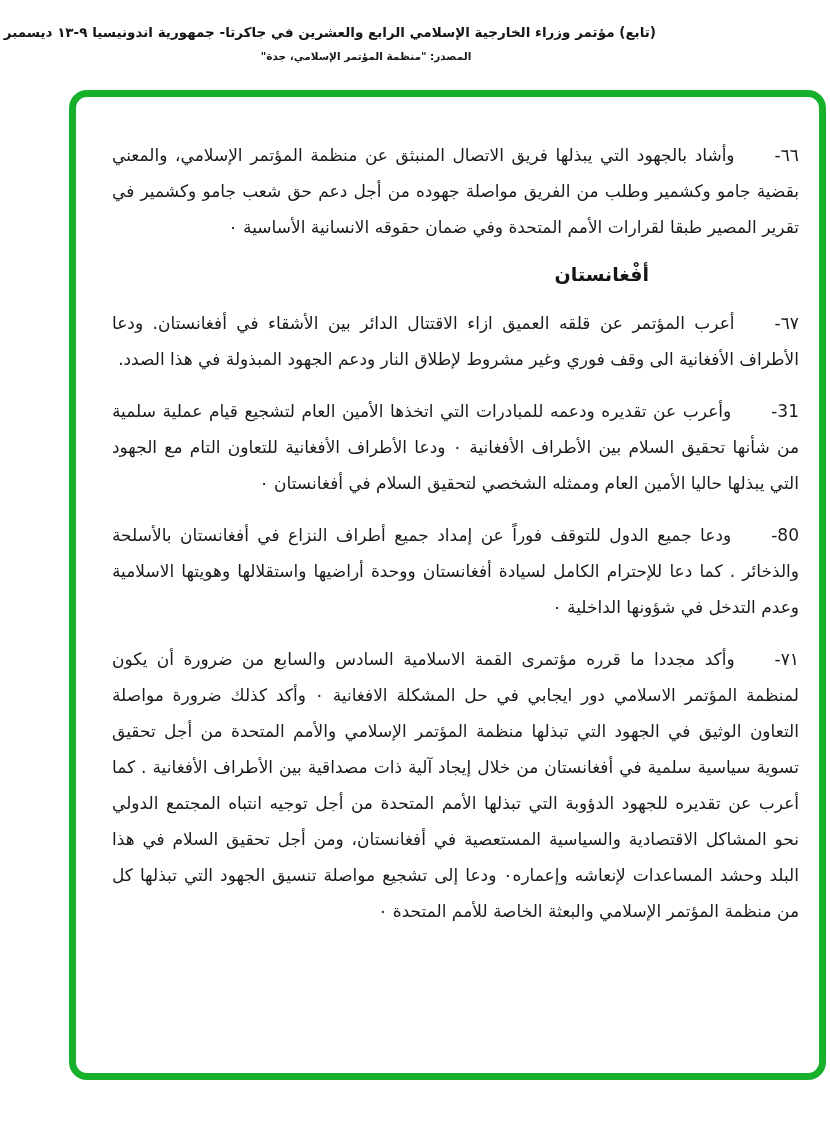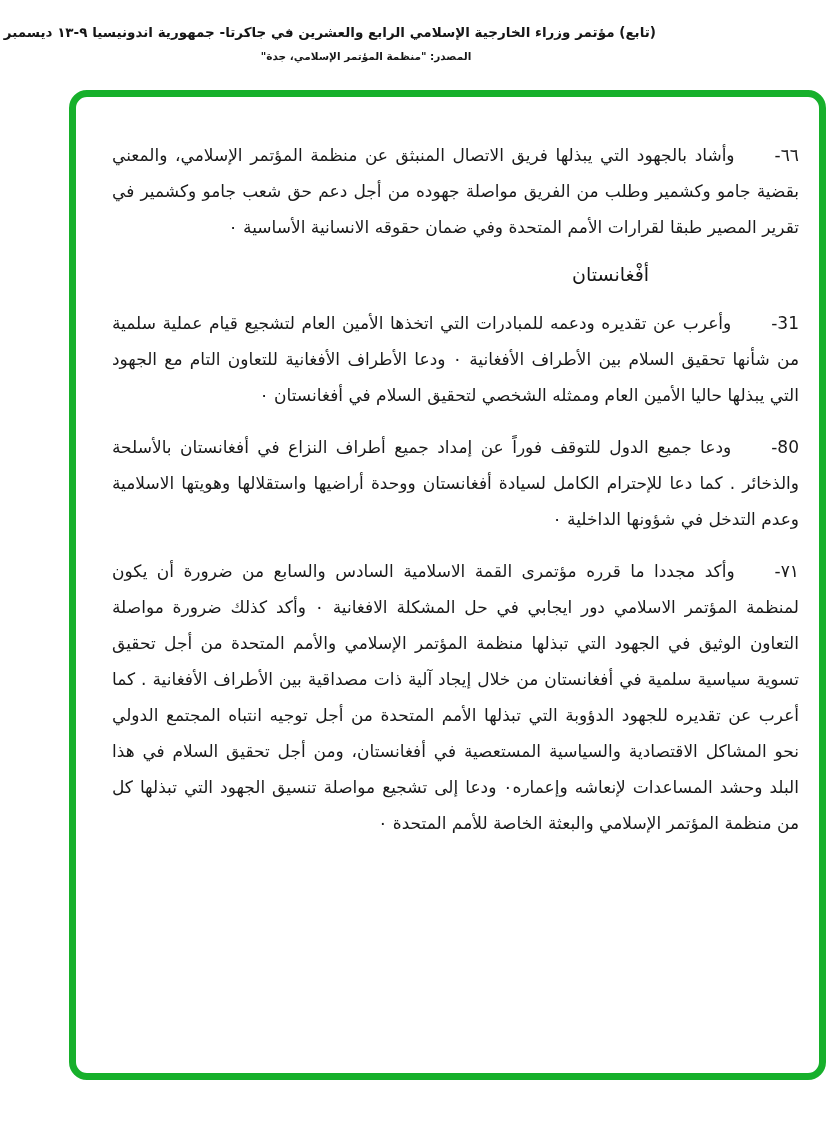--- a/index.html
+++ b/index.html
@@ -60,21 +60,21 @@
     line-height: 36px;
     text-align: justify;
     color: #1a1a1a;
   }
   .pnum {
     display: inline-block;
     margin-left: 40px; 
   }
   .sect {
     font-size: 19px;
-    font-weight: normal;
+    font-weight: bold;
     margin: 6px 150px 18px 0;
     text-align: right;
     line-height: 26px;
   }
   
   .pageno {
     position: absolute;
     top: 1091px;
     left: 0;
     width: 800px;
@@ -93,20 +93,21 @@
     <div class="hdr1">(تابع) مؤتمر وزراء الخارجية الإسلامي الرابع والعشرين في جاكرتا- جمهورية اندونيسيا ٩-١٣ ديسمبر ١٩٩٦-البيان الختامي</div>
     <div class="hdr2">المصدر: "منظمة المؤتمر الإسلامي، جدة"</div>
   </div>
 
   <div class="frame">
 
     <p class="para"><span class="pnum">٦٦-</span><span>وأشاد بالجهود التي يبذلها فريق الاتصال المنبثق عن منظمة المؤتمر الإسلامي، والمعني بقضية جامو وكشمير وطلب من الفريق مواصلة جهوده من أجل دعم حق شعب جامو وكشمير في تقرير المصير طبقا لقرارات الأمم المتحدة وفي ضمان حقوقه الانسانية الأساسية ٠</span></p>
 
     <h2 class="sect">أفْغانستان</h2>
 
+    <p class="para"><span class="pnum">٦٧-</span><span>أعرب المؤتمر عن قلقه العميق ازاء الاقتتال الدائر بين الأشقاء في أفغانستان. ودعا الأطراف الأفغانية الى وقف فوري وغير مشروط لإطلاق النار ودعم الجهود المبذولة في هذا الصدد.</span></p>
 
 
     <p class="para"><span class="pnum">31-</span><span>وأعرب عن تقديره ودعمه للمبادرات التي اتخذها الأمين العام لتشجيع قيام عملية سلمية من شأنها تحقيق السلام بين الأطراف الأفغانية ٠ ودعا الأطراف الأفغانية للتعاون التام مع الجهود التي يبذلها حاليا الأمين العام وممثله الشخصي لتحقيق السلام في أفغانستان ٠</span></p>
 
     <p class="para"><span class="pnum">80-</span><span>ودعا جميع الدول للتوقف فوراً عن إمداد جميع أطراف النزاع في أفغانستان بالأسلحة والذخائر . كما دعا للإحترام الكامل لسيادة أفغانستان ووحدة أراضيها واستقلالها وهويتها الاسلامية وعدم التدخل في شؤونها الداخلية ٠</span></p>
 
     <p class="para"><span class="pnum">٧١-</span><span>وأكد مجددا ما قرره مؤتمرى القمة الاسلامية السادس والسابع من ضرورة أن يكون لمنظمة المؤتمر الاسلامي دور ايجابي في حل المشكلة الافغانية ٠ وأكد كذلك ضرورة مواصلة التعاون الوثيق في الجهود التي تبذلها منظمة المؤتمر الإسلامي والأمم المتحدة من أجل تحقيق تسوية سياسية سلمية في أفغانستان من خلال إيجاد آلية ذات مصداقية بين الأطراف الأفغانية . كما أعرب عن تقديره للجهود الدؤوبة التي تبذلها الأمم المتحدة من أجل توجيه انتباه المجتمع الدولي نحو المشاكل الاقتصادية والسياسية المستعصية في أفغانستان، ومن أجل تحقيق السلام في هذا البلد وحشد المساعدات لإنعاشه وإعماره٠ ودعا إلى تشجيع مواصلة تنسيق الجهود التي تبذلها كل من منظمة المؤتمر الإسلامي والبعثة الخاصة للأمم المتحدة ٠</span></p>
 
   </div>
 

